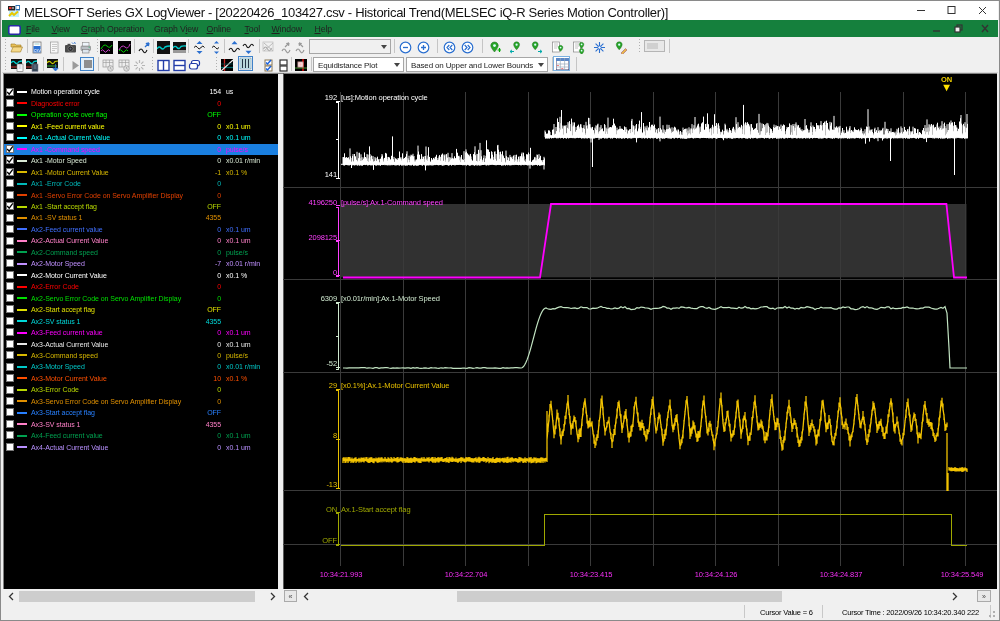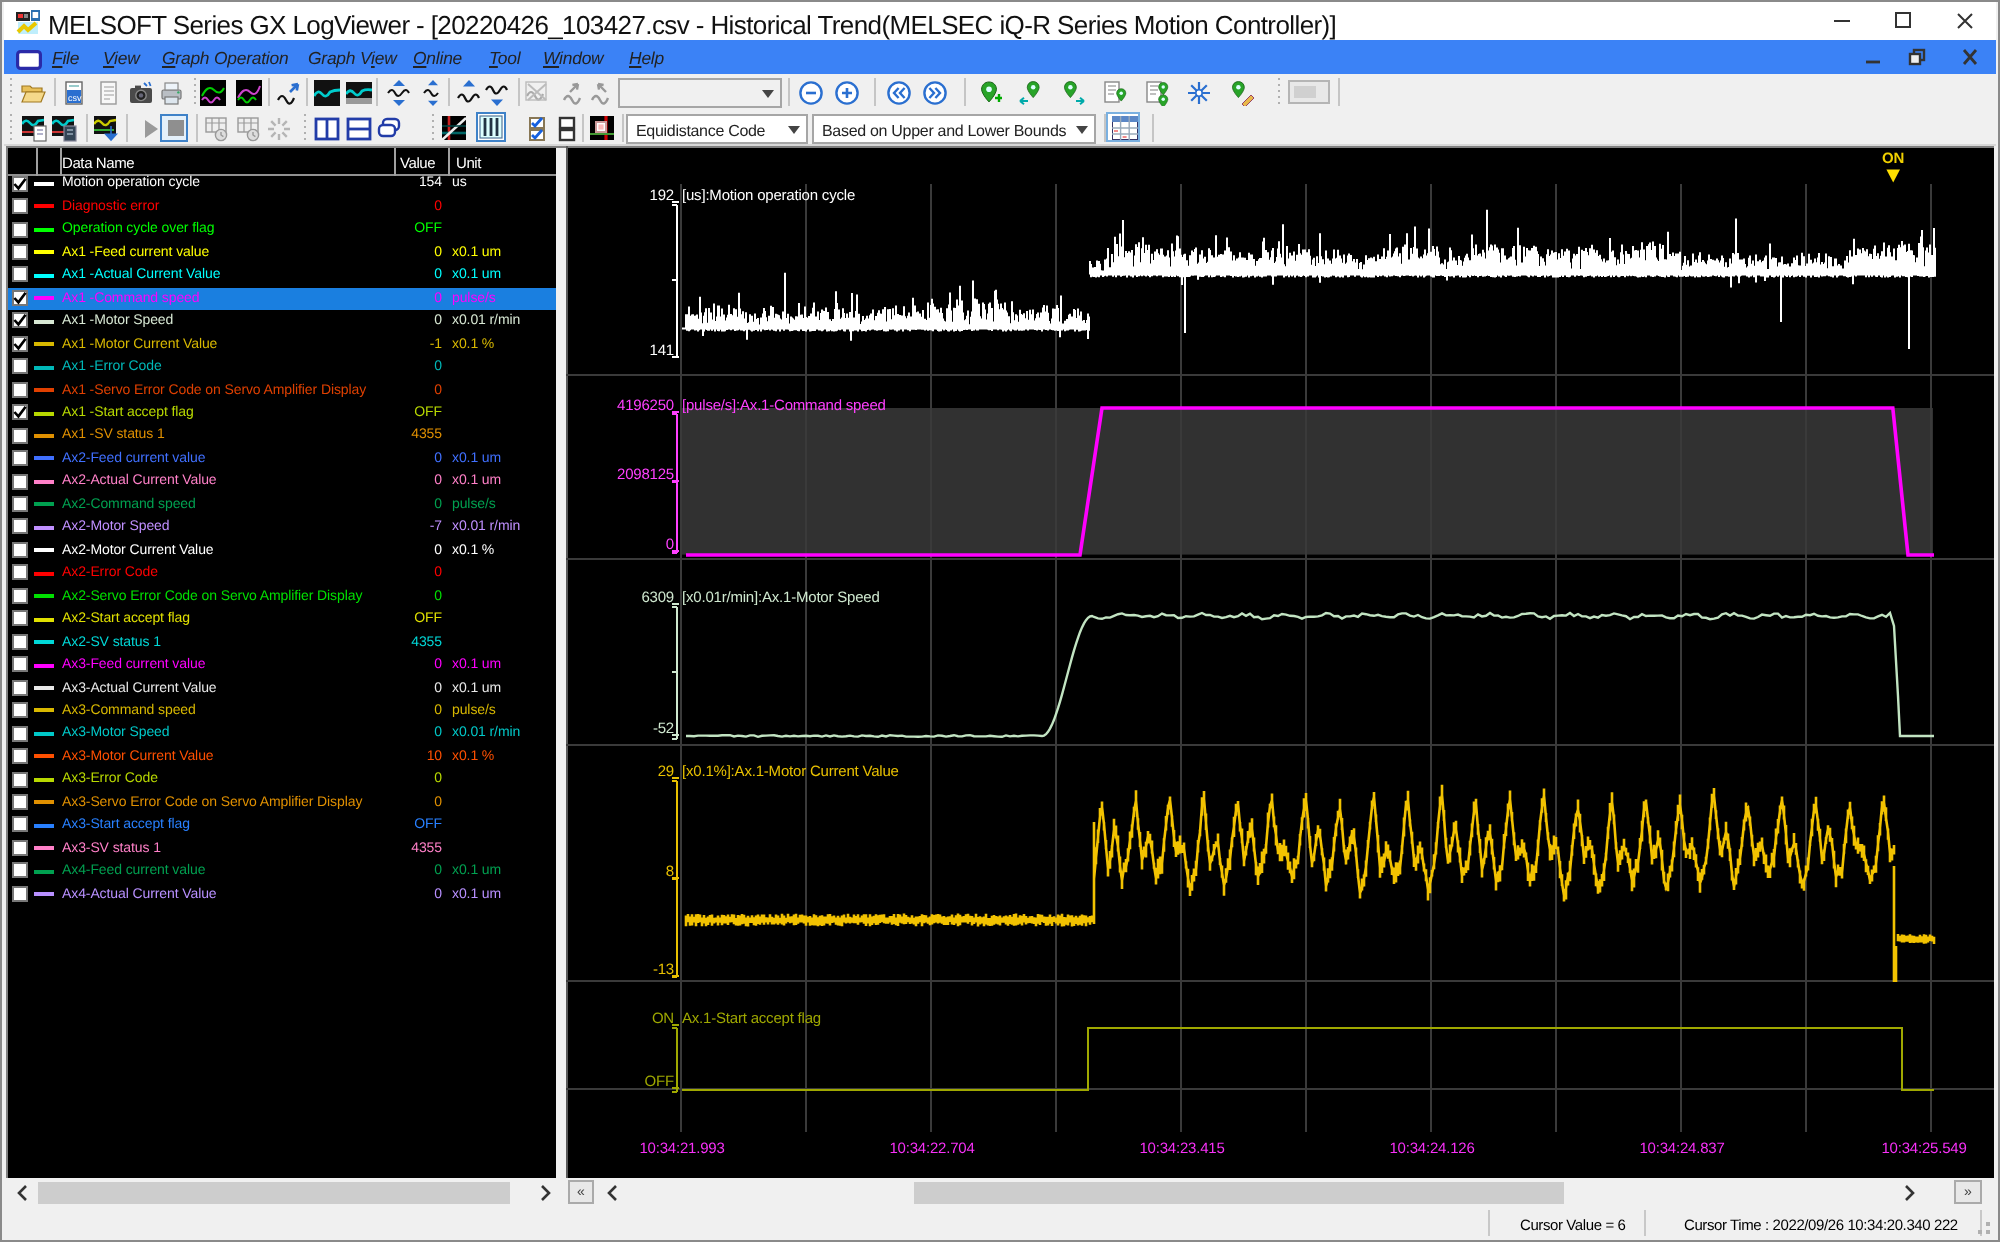--- a/index.html
+++ b/index.html
@@ -1,19 +1,19 @@
 <!DOCTYPE html>
 <html><head><meta charset="utf-8"><style>
 * { margin:0; padding:0; box-sizing:border-box; }
 html,body { width:1000px; height:621px; overflow:hidden; }
 body { font-family:"Liberation Sans", sans-serif; position:relative; background:#f0f0f0; border:1px solid #8a8a8a; }
 #title { position:absolute; left:1px; top:0; right:1px; height:19px; background:#fff; }
 #title .txt { position:absolute; left:22px; top:4px; font-size:13px; letter-spacing:-0.3px; color:#111; }
 #wbtn { position:absolute; right:0; top:0; height:19px; }
-#menu { position:absolute; left:1px; top:19px; right:1px; height:17px; background:#3b82f6; font-size:8.7px; letter-spacing:-0.1px; color:#222;font-style:italic; }
+#menu { position:absolute; left:1px; top:19px; right:1px; height:17px; background:#15803d; font-size:8.7px; letter-spacing:-0.1px; color:#222; }
 #menu span { position:absolute; top:4px; }
 #menu u { text-decoration:underline; }
 .tbi { position:absolute; }
 .tsep { position:absolute; width:1px; background:#c5c5c5; }
 .tgrip { position:absolute; width:3px; background-image:repeating-linear-gradient(#b0b0b0 0 1px, transparent 1px 3px); background-size:1px 100%; background-repeat:no-repeat; background-position:1px 0; }
 .combo { position:absolute; background:#fff; border:1px solid #a6a6a6; font-size:8px; color:#222; }
 .combo span { position:absolute; left:4px; top:2.5px; white-space:nowrap; letter-spacing:-0.15px; }
 .combo i { position:absolute; right:3px; top:5px; width:0; height:0; border:3px solid transparent; border-top:4px solid #444; }
 #tb1 { position:absolute; left:1px; top:36px; right:1px; height:19px; background:#f0f0f0; }
 #tb2 { position:absolute; left:1px; top:55px; right:1px; height:17px; background:#f0f0f0; border-bottom:1px solid #d8d8d8; }
@@ -336,48 +336,39 @@
     <div class="tsep" style="left:290px;top:56px;height:14px"></div>
     <div class="tbi" style="left:294px;top:56.5px;width:13px;height:13px"><svg width="13" height="13" viewBox="0 0 13 13">
         <rect width="12" height="12" fill="#000"></rect>
         <path d="M8 0v12" stroke="#c00" stroke-width="1.6"></path>
         <path d="M0 9h12" stroke="#493" stroke-width="1"></path>
         <rect x="3" y="3" width="5" height="5" fill="#fff" stroke="#c99" stroke-width="1"></rect>
         <rect x="4.2" y="4.2" width="2.6" height="2.6" fill="#fbb"></rect>
       </svg></div>
     <div class="tsep" style="left:309.5px;top:56px;height:14px"></div>
     <div class="combo" style="left:312px;top:56px;width:91px;height:15px">
-      <span>Equidistance Code</span>
+      <span>Equidistance Plot</span>
       <i></i>
     </div>
     <div class="combo" style="left:405px;top:56px;width:142px;height:15px">
       <span>Based on Upper and Lower Bounds</span>
       <i></i>
     </div>
     <div class="tsep" style="left:551px;top:56px;height:14px"></div>
     <div class="tbi" style="left:552px;top:55px;width:17px;height:15px;border:1px solid #7ab0e0;background:#fff">
       <svg width="13" height="12" viewBox="0 0 13 12" style="position:absolute;left:1.5px;top:1px">
         <rect x="0" y="0" width="13" height="12" fill="#fff" stroke="#336" stroke-width="1"></rect>
         <rect x="0" y="0" width="13" height="3" fill="#5b87c6"></rect>
         <path d="M4.3 0v12M8.6 0v12M0 6h13M0 9h13" stroke="#9ab" stroke-width=".7"></path>
         <path d="M1 7.5h2M5.3 10.5h2" stroke="#e66" stroke-width=".8"></path>
       </svg>
     </div>
     <div class="tsep" style="left:575px;top:56px;height:14px"></div>
   </div>
 <div id="leftp">
- <div id="thead">
-  <span style="left:27px">Data Name</span>
-      <span style="left:196px">Value</span>
-      <span style="left:224px">Unit</span>
-  <span class="cl" style="left:13.5px"></span>
-      <span class="cl" style="left:26px"></span>
-      <span class="cl" style="left:193px"></span>
-      <span class="cl" style="left:220px"></span>
- </div>
 <div class="trow" style="top:12.40px;">
       <span class="cb">
         <svg width="8" height="8" viewBox="0 0 8 8">
           <path d="M1.2 4 L3.2 6.2 L6.8 1.4" stroke="#000" stroke-width="1.3" fill="none"></path>
         </svg>
       </span>
       <span class="sw" style="background:#ffffff"></span>
       <span class="nm" style="color:#ffffff">Motion operation cycle</span>
       <span class="vl" style="color:#ffffff">154</span>
       <span class="un" style="color:#ffffff">us</span>

